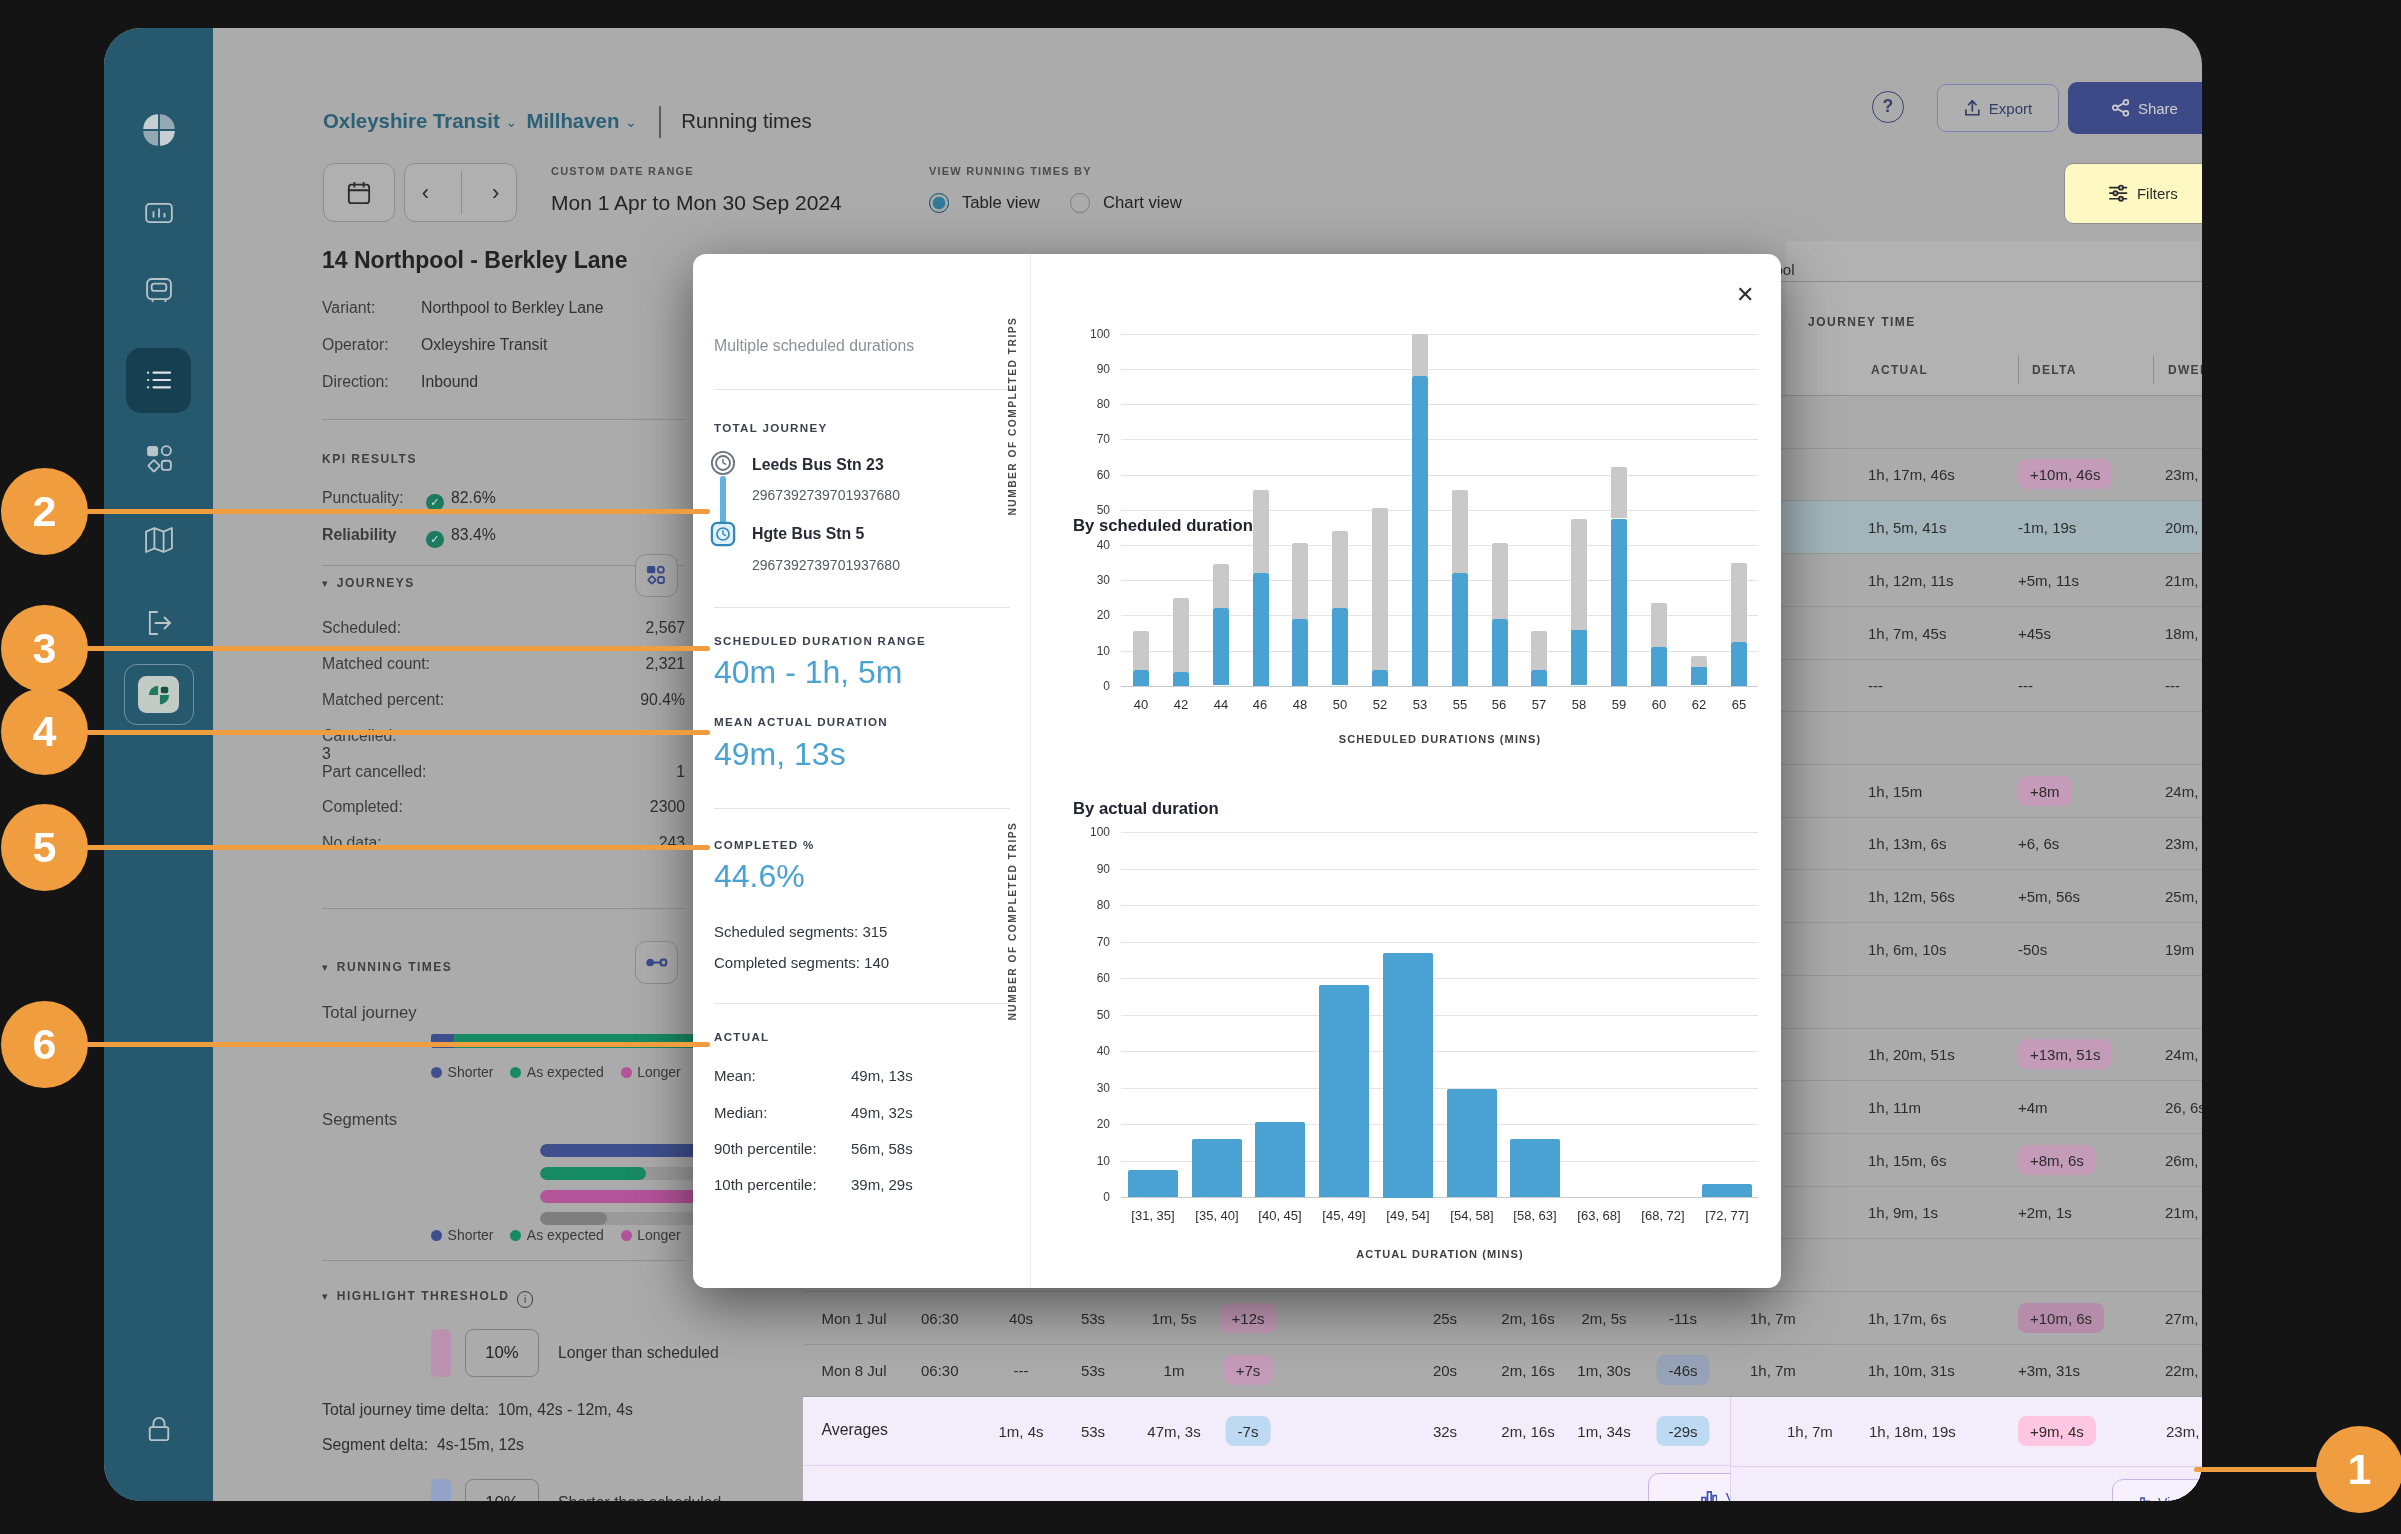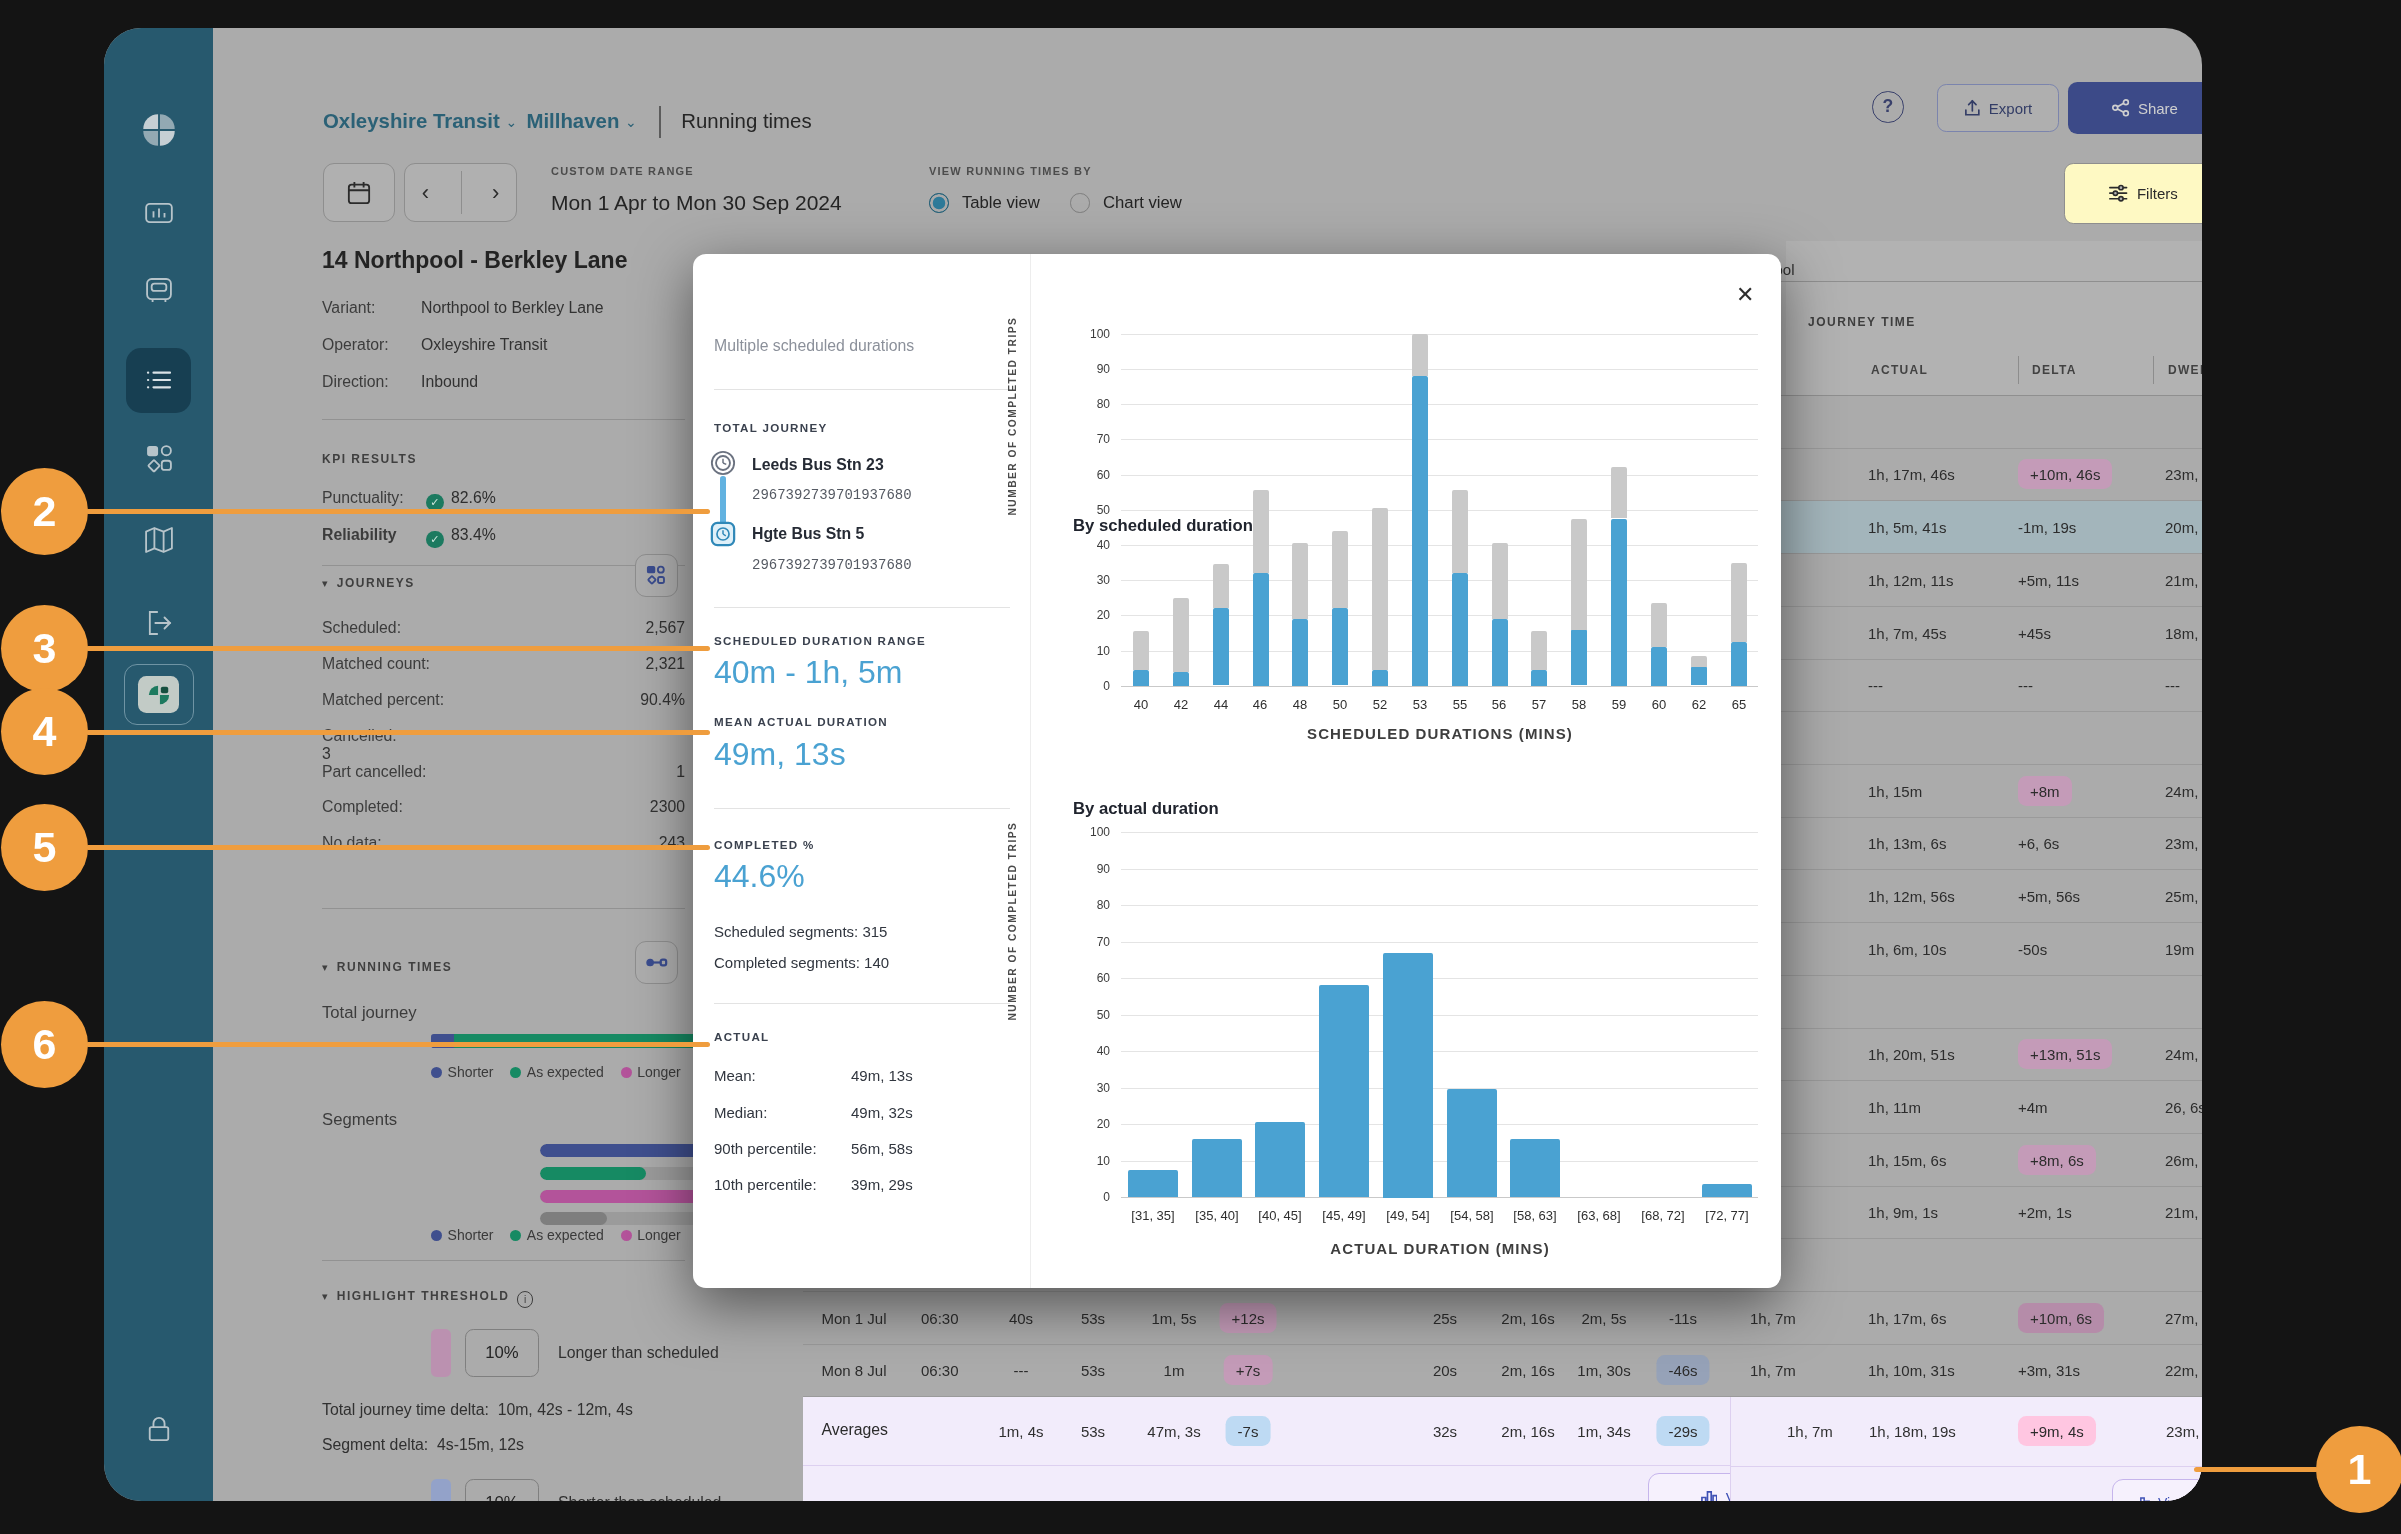--- a/index.html
+++ b/index.html
@@ -80,27 +80,27 @@
   
   #modal{position:absolute;left:693px;top:254px;width:1088px;height:1034px;background:#ffffff;border-radius:13px;box-shadow:0 16.7px 56px rgba(0,0,0,0.5);}
   .m-divider{position:absolute;left:21px;width:296px;height:0.9px;background:#e3e3e3;}
   .m-vdiv{position:absolute;left:337px;top:0;width:0.9px;height:1034px;background:#ededed;}
   .m-title{font-size:19.5px;font-weight:600;color:#20242e;line-height:27px;}
   .m-sub{font-size:15.8px;color:#8b909a;}
   .m-sect{font-size:11.6px;font-weight:700;letter-spacing:1.3px;color:#3a414e;}
   .m-big{font-size:32px;font-weight:400;color:#4aa2d2;}
   .m-text{font-size:15px;color:#31363f;}
   .stop-name{font-size:15.8px;font-weight:600;color:#262b35;}
-  .stop-id{font-size:14px;color:#555a63;font-family:Liberation Mono, monospace;}
+  .stop-id{font-size:14px;color:#555a63;}
   .chart-title{position:absolute;font-size:16.7px;font-weight:600;color:#20242e;}
   .grid{position:absolute;height:0.9px;background:#e4e4e4;}
   .ytick{position:absolute;font-size:12px;color:#3c3c3c;text-align:right;width:37px;transform:translateY(-50%);}
   .xtick{position:absolute;font-size:13px;color:#2f2f2f;transform:translateX(-50%);white-space:nowrap;}
   .bar{position:absolute;border-radius:1.9px 1.9px 0 0;}
-  .ax-title{position:absolute;font-size:15px;letter-spacing:1.1px;color:#3e3e3e;font-weight:600;white-space:nowrap;}
+  .ax-title{position:absolute;font-size:11px;letter-spacing:1.1px;color:#3e3e3e;font-weight:600;white-space:nowrap;margin-top:8px;}
   .y-title{position:absolute;font-size:10.2px;letter-spacing:1.5px;color:#4a4a4a;font-weight:600;transform:rotate(-90deg);transform-origin:center;white-space:nowrap;}
   .close-x{position:absolute;left:1043px;top:28px;font-size:22px;color:#2e2e2e;cursor:pointer;}
 
   
   .c-line{position:absolute;height:4.6px;background:#ef9d3e;border-radius:2.8px;}
   .c-circle{position:absolute;width:87px;height:87px;border-radius:50%;background:#ef9d3e;color:#fff;display:flex;align-items:center;justify-content:center;font-size:43px;font-weight:700;}
   svg{display:block;}
 </style>
 </head>
 <body>

